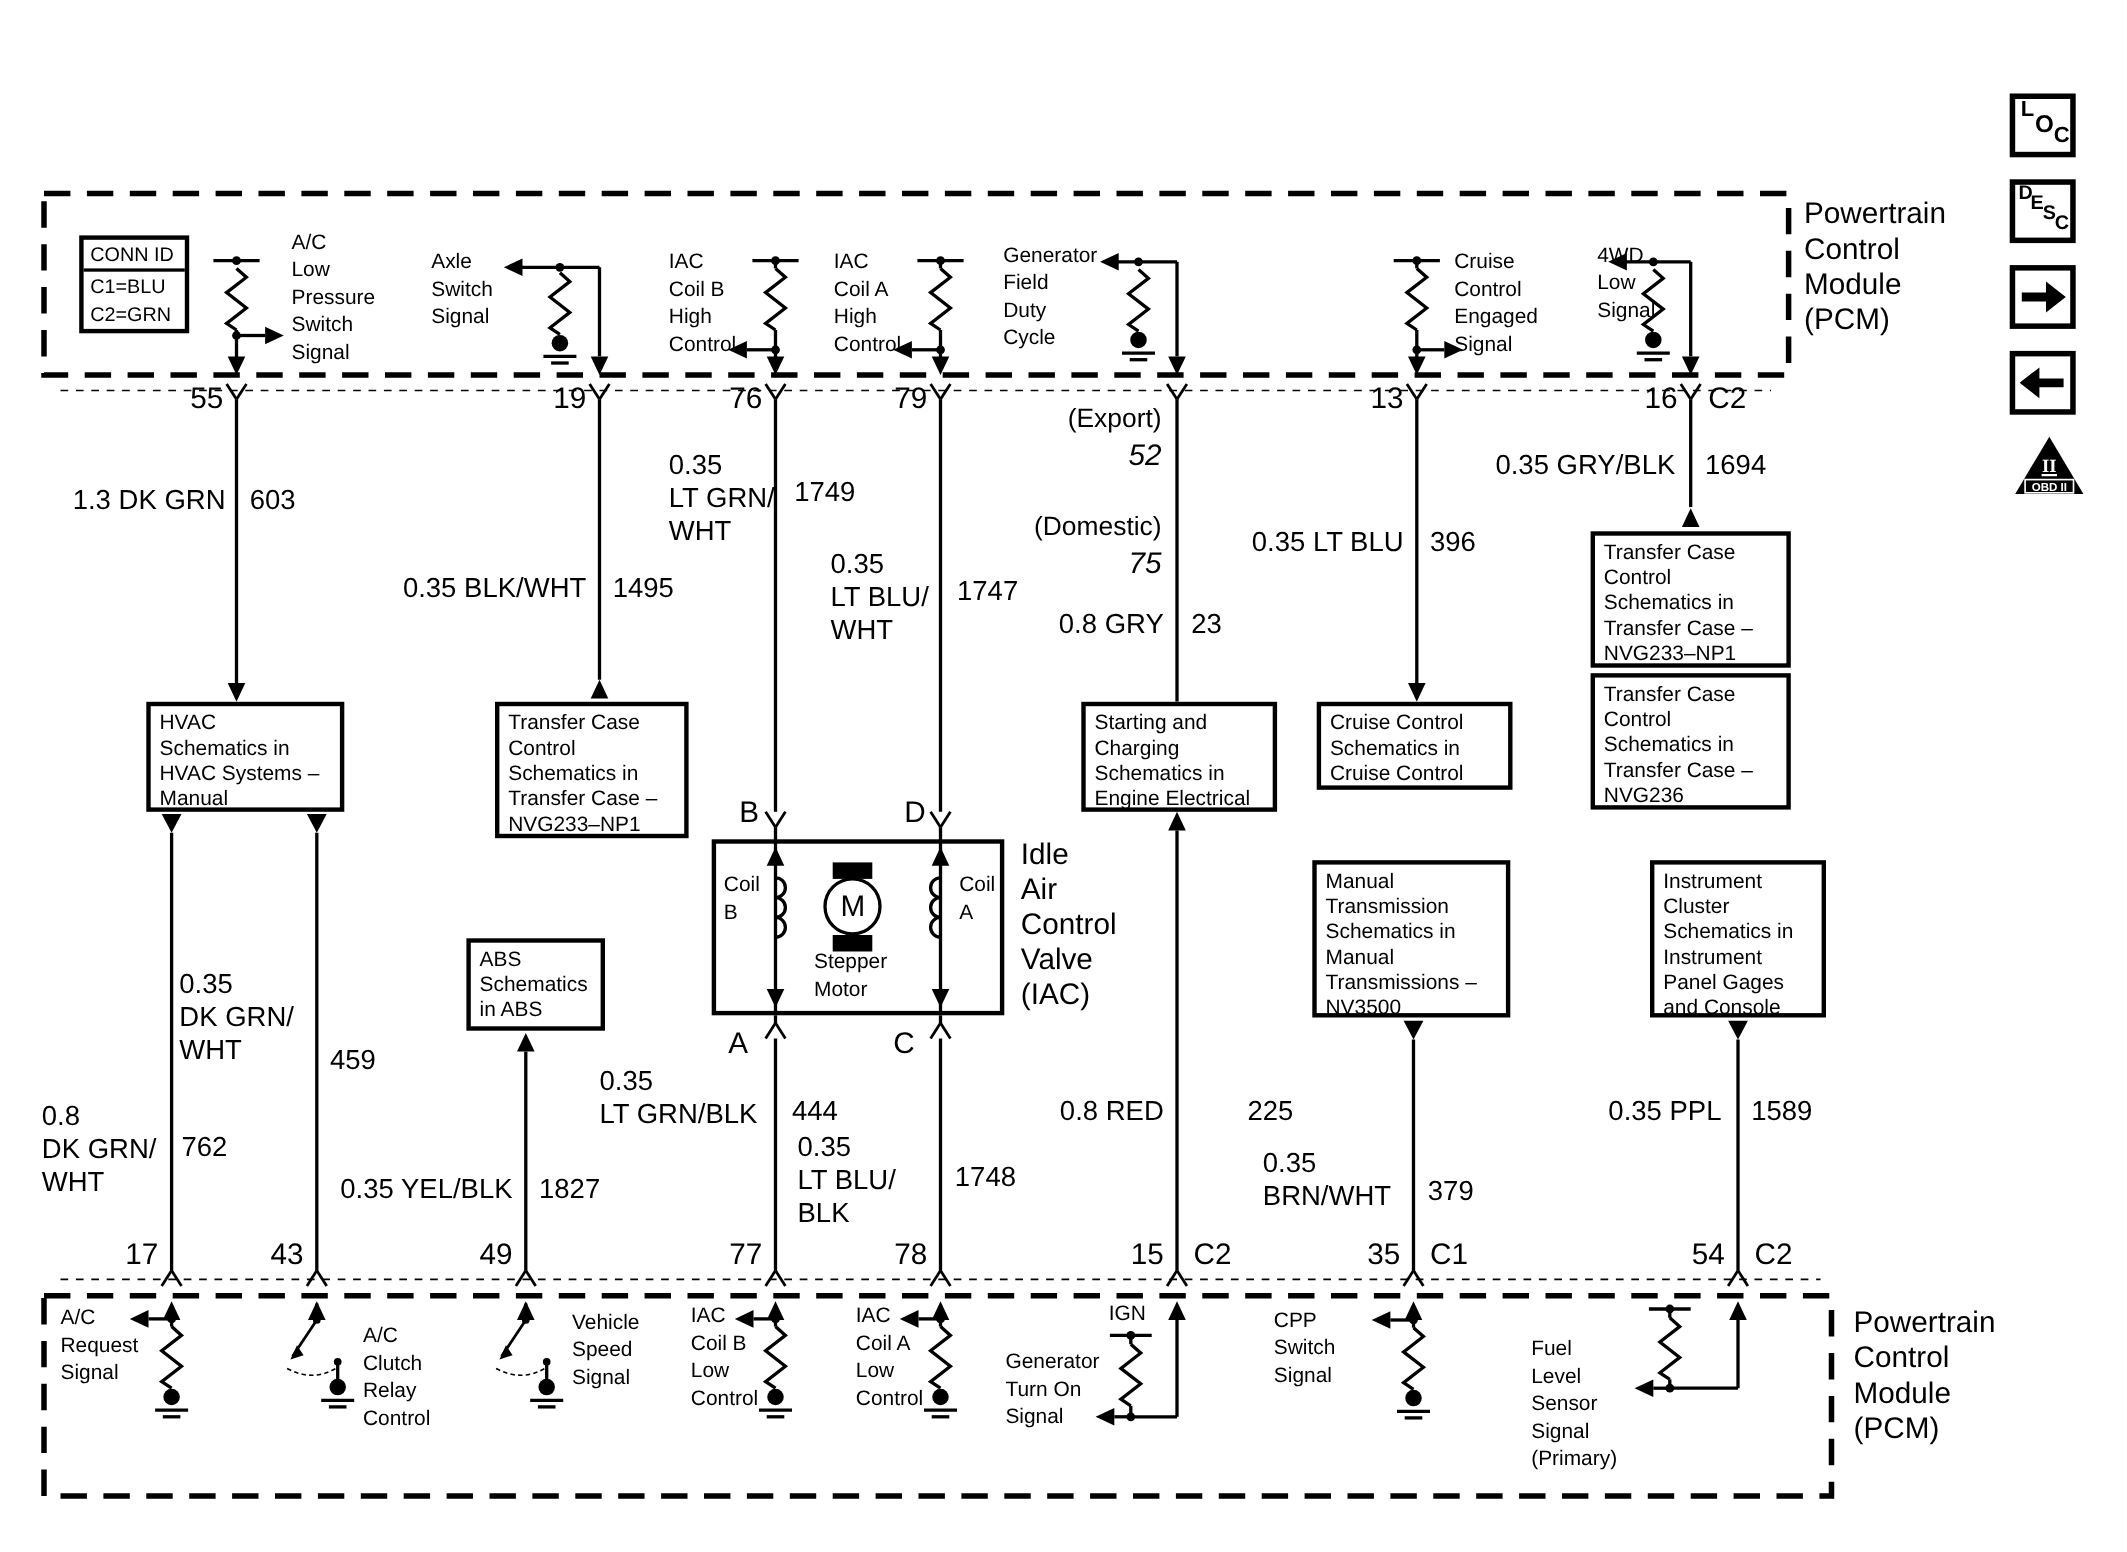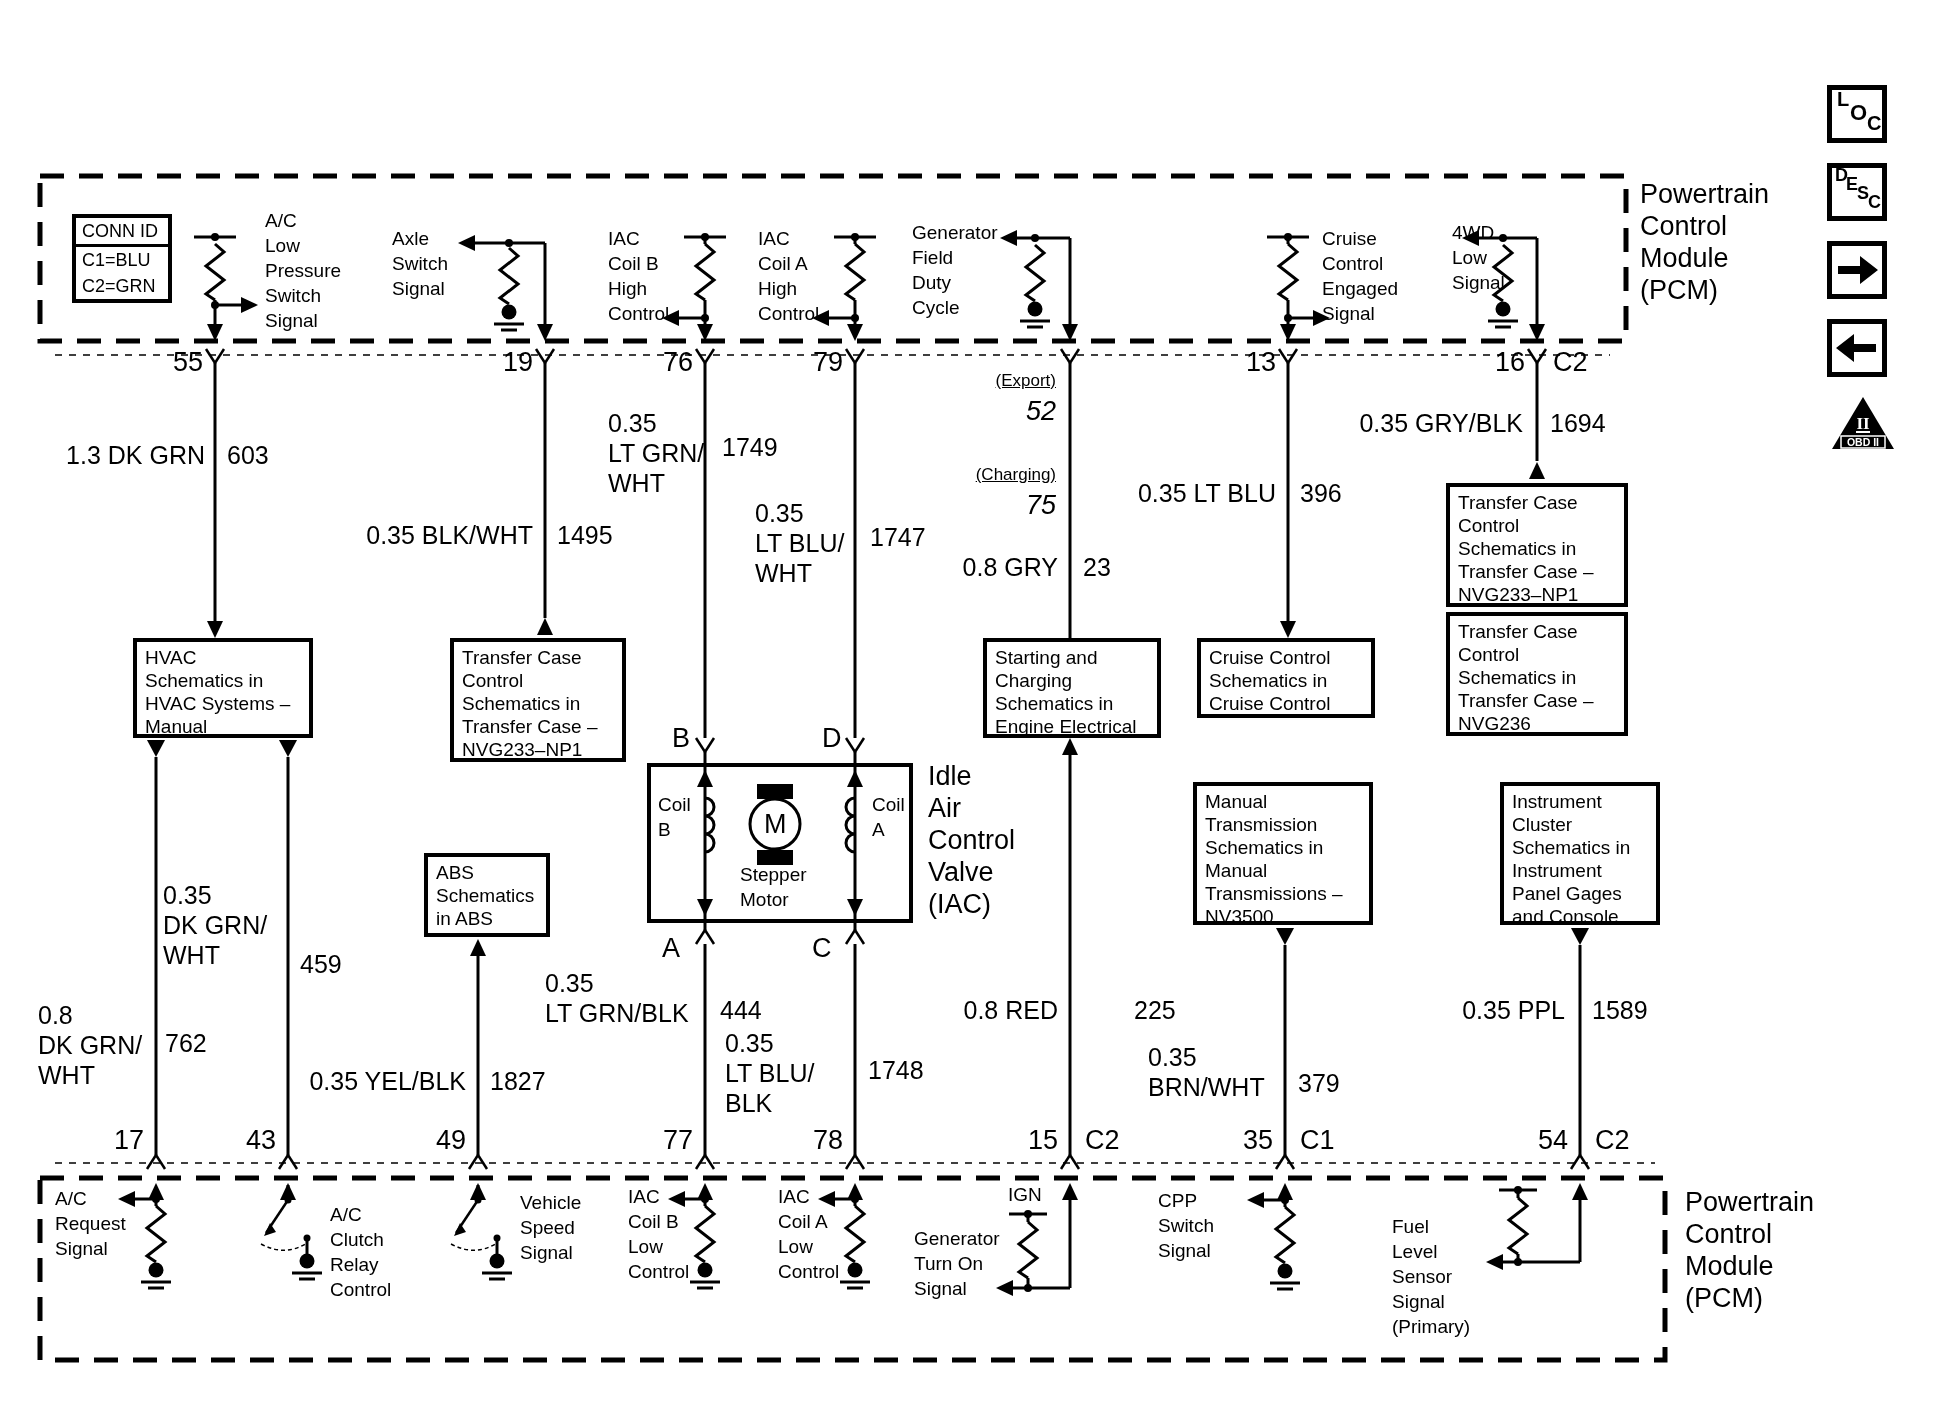--- a/index.html
+++ b/index.html
@@ -9,21 +9,21 @@
   .t{position:absolute;white-space:pre-line;color:#000;}
   .s19{font-size:19px;line-height:25px;}
   .s25{font-size:25px;line-height:30px;}
   .s27{font-size:27px;line-height:32px;}
   .ra{text-align:right;}
   .box{position:absolute;border:4px solid #000;background:#fff;padding:4px 8px;
        font-size:19px;line-height:23px;white-space:pre-line;}
   .ibtn{position:absolute;width:60px;height:58px;border:5px solid #000;background:#fff;box-sizing:border-box;}
   .ibtn span{position:absolute;font-weight:bold;}
   .big{font-size:27px;font-style:italic;}
-  .small{font-size:17px;text-decoration:underline;}
+  .small{font-size:24px;}
   #connid{position:absolute;border:4px solid #000;background:#fff;font-size:18px;line-height:26px;
           text-align:left;padding:0;}
   #connid .row{padding:0 6px;}
   #connid .title{border-bottom:3px solid #000;}
 </style>
 </head>
 <body>
 
 <div id="root">
 
@@ -361,21 +361,21 @@
 Low
 Signal</div>
 
 <div class="t s27 ra" style="left:103px;top:346px;width:100px;">55</div>
 <div class="t s27 ra" style="left:433px;top:346px;width:100px;">19</div>
 <div class="t s27 ra" style="left:593px;top:346px;width:100px;">76</div>
 <div class="t s27 ra" style="left:743px;top:346px;width:100px;">79</div>
 <div class="t ra" style="left:880px;top:336px;width:176px;line-height:30px;">
   <span class="small">(Export)</span>
   <span class="big">52</span><br>
-  <span class="small">(Charging)</span>
+  <span class="small">(Domestic)</span>
   <span class="big">75</span>
 </div>
 <div class="t s27 ra" style="left:1176px;top:346px;width:100px;">13</div>
 <div class="t s27 ra" style="left:1425px;top:346px;width:100px;">16</div>
 <div class="t s27" style="left:1553px;top:346px;">C2</div>
 
 <div class="t s25 ra" style="left:5px;top:440px;width:200px;">1.3 DK GRN</div>
 <div class="t s25" style="left:227px;top:440px;">603</div>
 <div class="t s25 ra" style="left:283px;top:520px;width:250px;">0.35 BLK/WHT</div>
 <div class="t s25" style="left:557px;top:520px;">1495</div>

